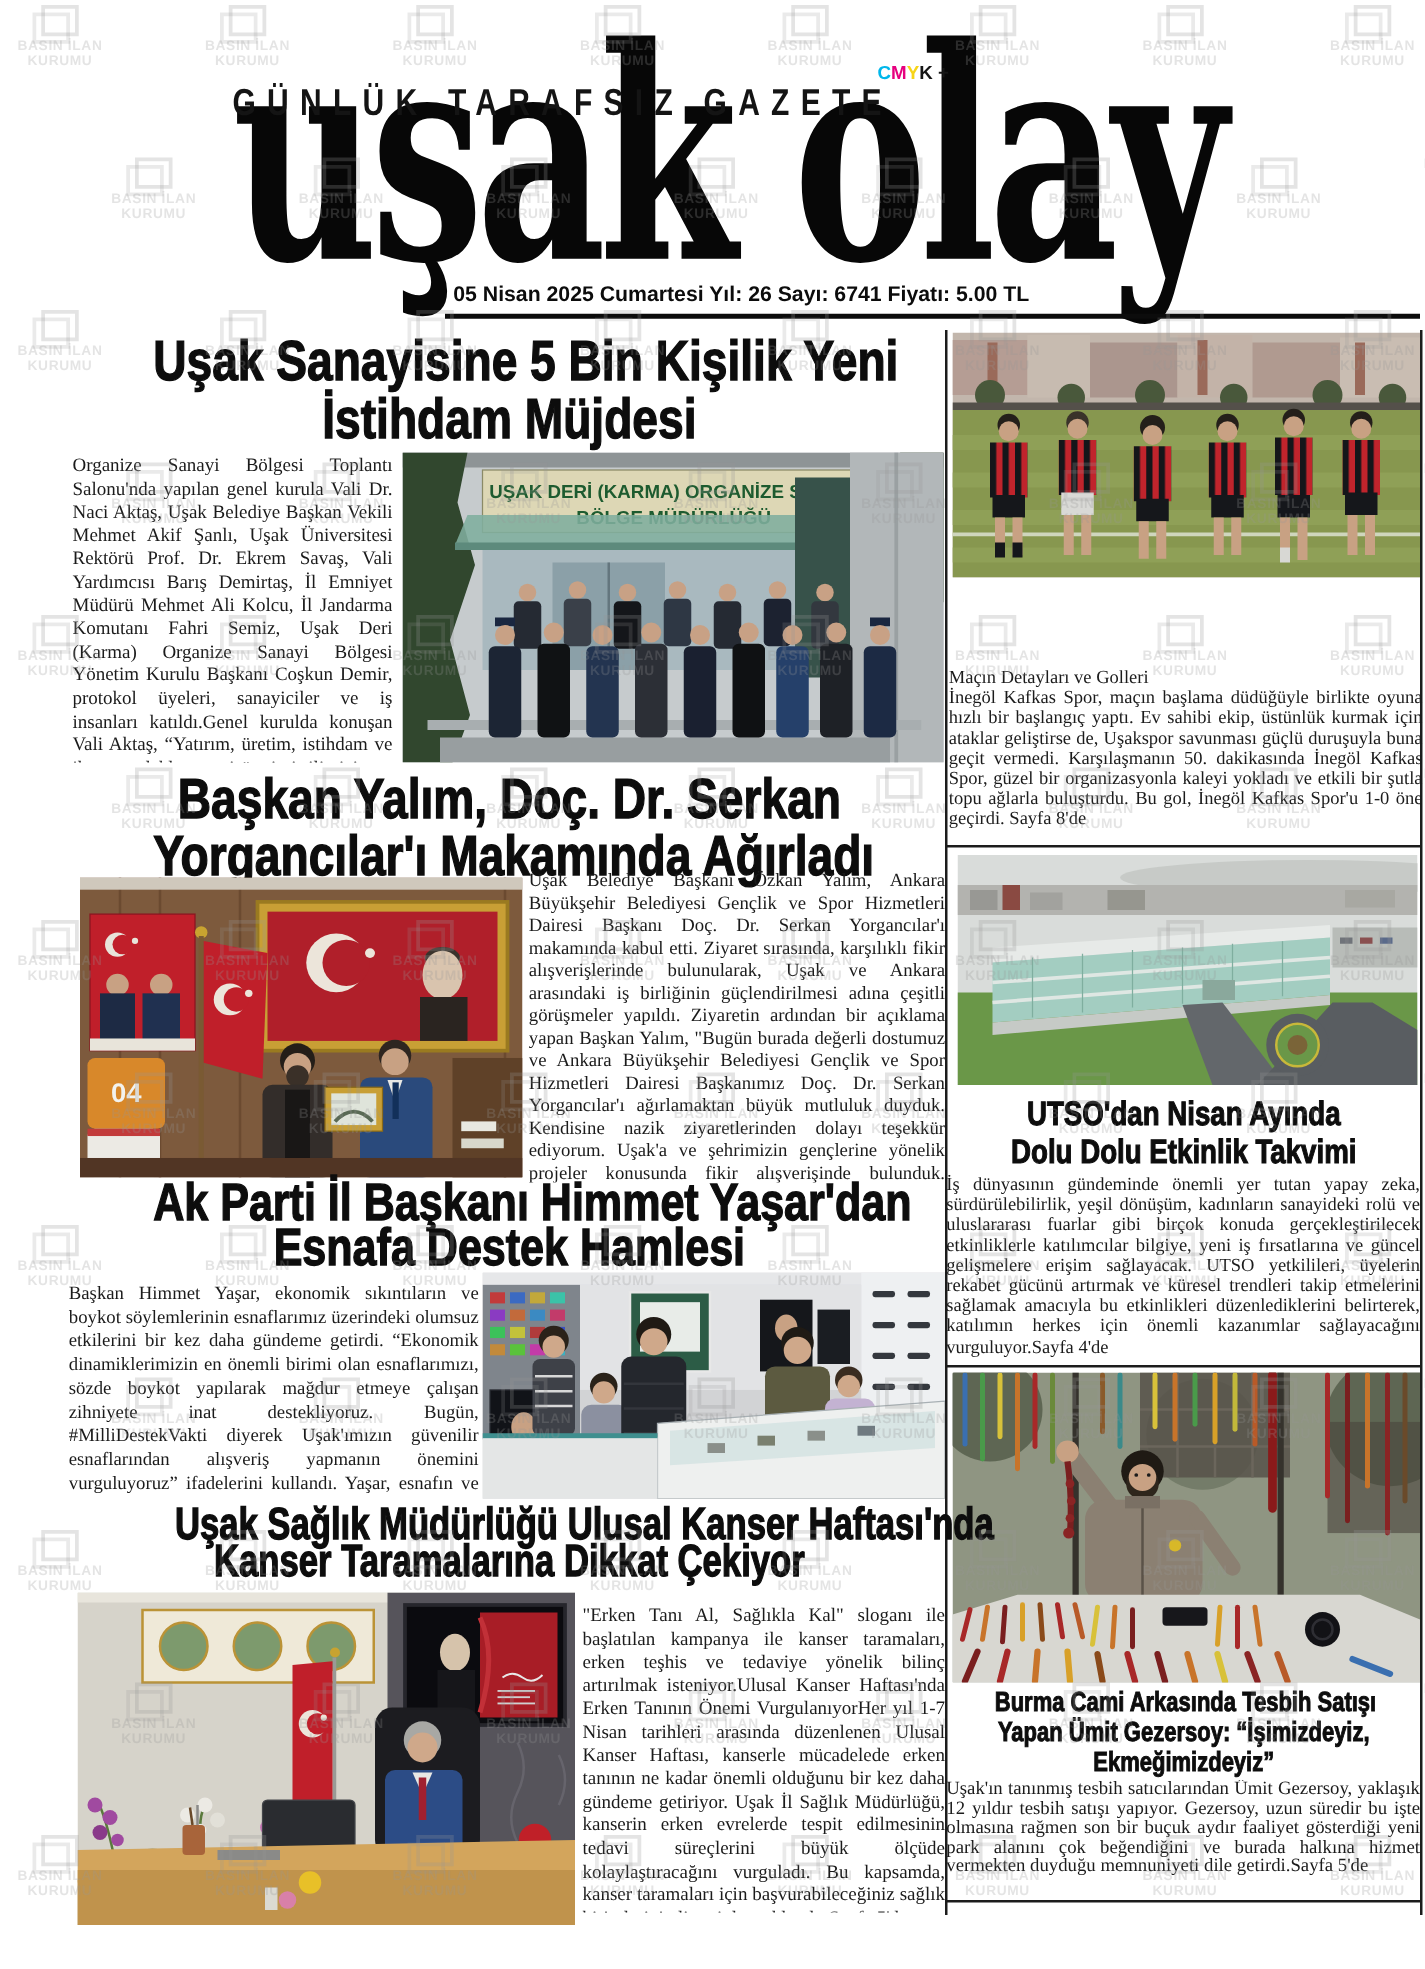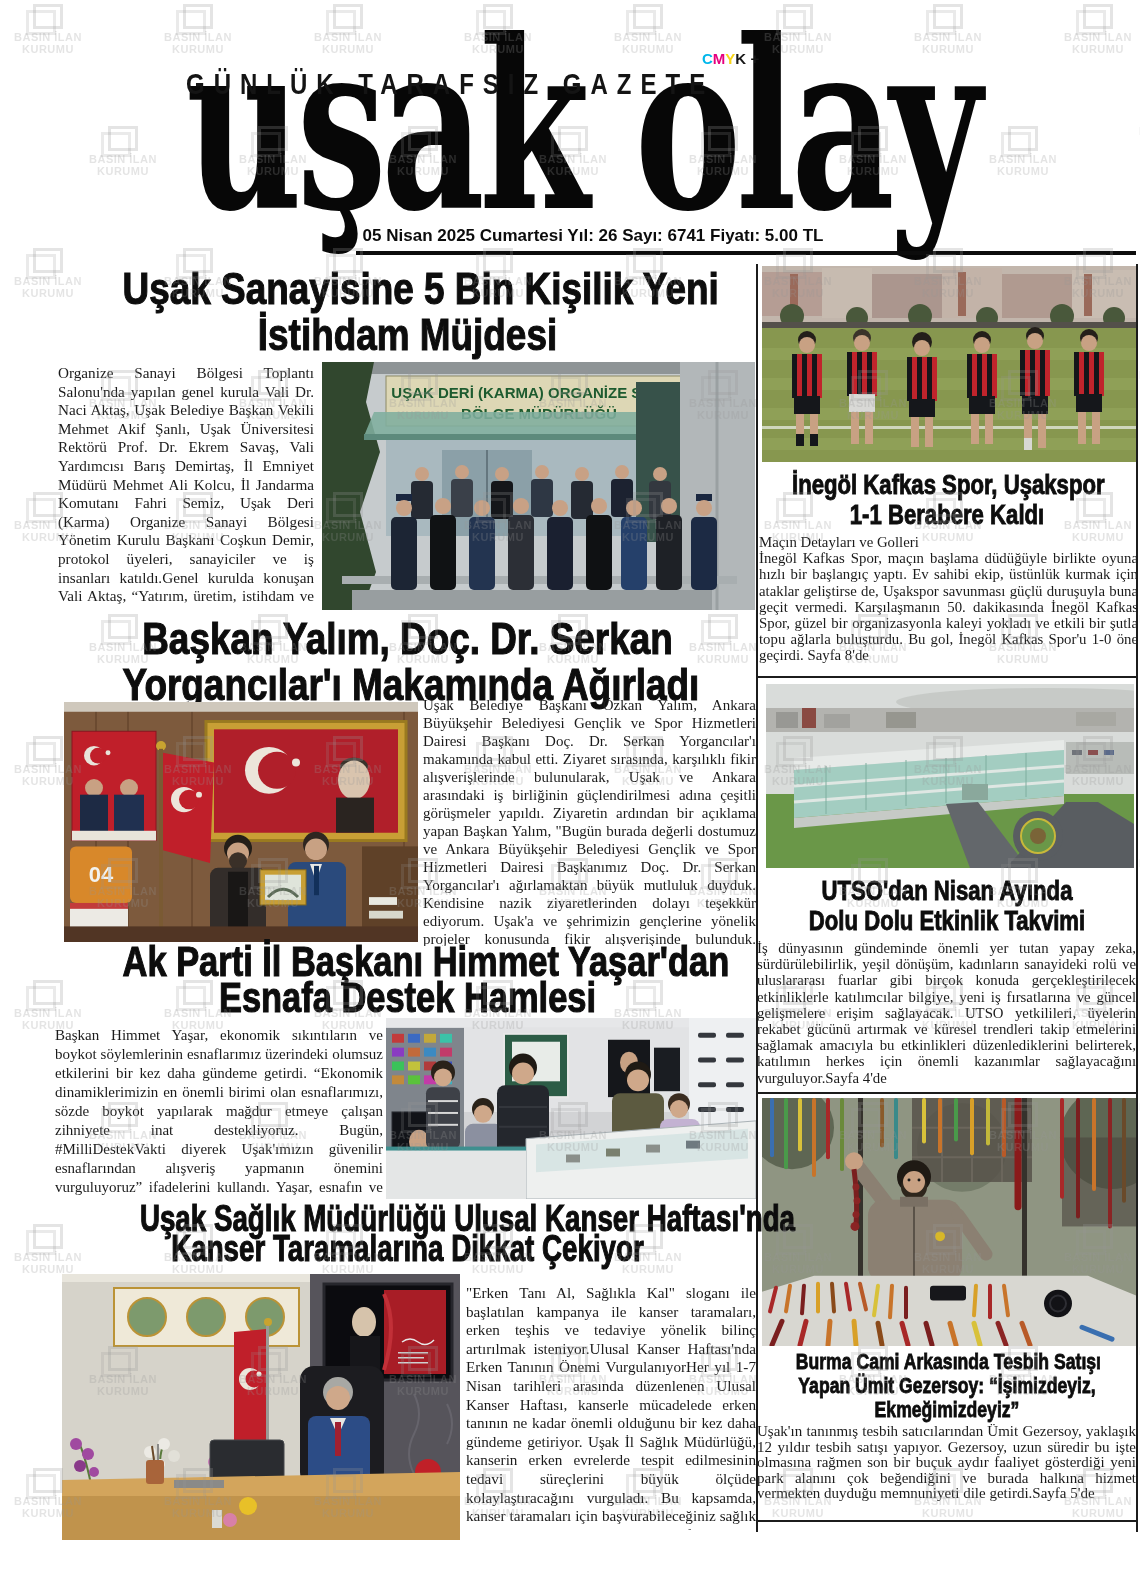--- a/index.html
+++ b/index.html
@@ -205,24 +205,20 @@
       <g transform="translate(312,0)">
           <circle cx="15" cy="72" r="9" fill="#241f1a"></circle>
           <circle cx="15" cy="77" r="8" fill="#c8a183"></circle>
           <rect x="0" y="86" width="30" height="44" fill="url(#stripes)"></rect>
           <rect x="2" y="128" width="26" height="18" fill="#15171b"></rect>
           <rect x="4" y="146" width="8" height="32" fill="#c8a183"></rect>
           <rect x="18" y="146" width="8" height="32" fill="#c8a183"></rect>
         </g>
     </g>
   </svg>
-  <div class="abs headline h27" style="left:758px;top:470px;width:378px">
-    <div class="hl">İnegöl Kafkas Spor, Uşakspor</div>
-    <div class="hl">1-1 Berabere Kaldı</div>
-  </div>
   <div class="abs body bodyR" style="left:759px;top:534px;width:379px;height:138px;text-align:left">
     <div>Maçın Detayları ve Golleri</div>
     <div style="text-align:justify">İnegöl Kafkas Spor, maçın başlama düdüğüyle birlikte oyuna hızlı bir başlangıç yaptı. Ev sahibi ekip, üstünlük kurmak için ataklar geliştirse de, Uşakspor savunması güçlü duruşuyla buna geçit vermedi. Karşılaşmanın 50. dakikasında İnegöl Kafkas Spor, güzel bir organizasyonla kaleyi yokladı ve etkili bir şutla topu ağlarla buluşturdu. Bu gol, İnegöl Kafkas Spor'u 1-0 öne geçirdi. Sayfa 8'de</div>
   </div>
 
   <div class="abs headline h45" style="left:60px;top:616px;width:695px">
     <div class="hl">Başkan Yalım, Doç. Dr. Serkan</div>
     <div class="hl">Yorgancılar'ı Makamında Ağırladı</div>
   </div>
   <svg class="abs photo" style="left:64px;top:702px;width:354px;height:240px" viewBox="0 0 354 246" preserveAspectRatio="none">

